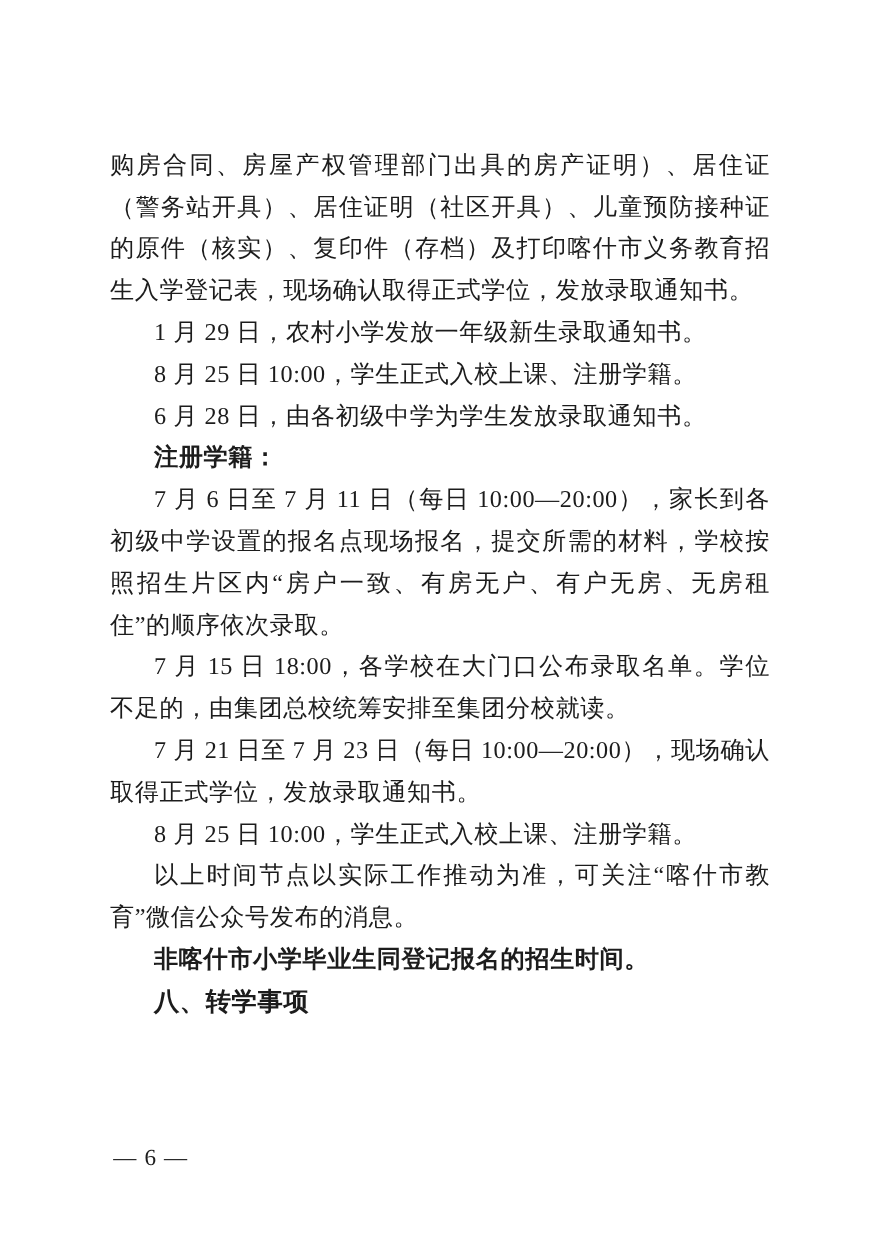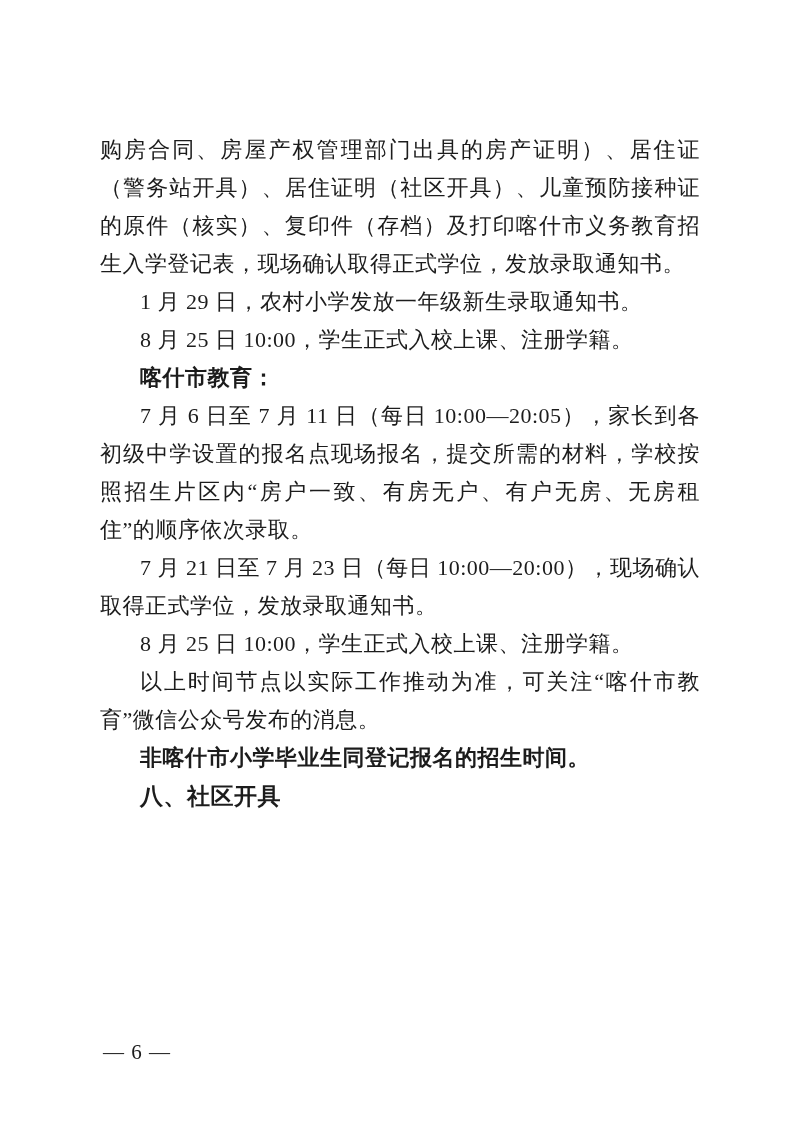--- a/index.html
+++ b/index.html
@@ -53,22 +53,24 @@
   }
 </style>
 </head>
 <body>
 
 <div class="page">
   <div class="content">
       <p class="para body">购房合同、房屋产权管理部门出具的房产证明）、居住证（警务站开具）、居住证明（社区开具）、儿童预防接种证的原件（核实）、复印件（存档）及打印喀什市义务教育招生入学登记表，现场确认取得正式学位，发放录取通知书。</p>
       <p class="para body indent">1 月 29 日，农村小学发放一年级新生录取通知书。</p>
       <p class="para body indent">8 月 25 日 10:00，学生正式入校上课、注册学籍。</p>
-      <p class="para bold indent">喀什市教育：</p>
-      <p class="para body indent">7 月 6 日至 7 月 11 日（每日 10:00—20:05），家长到各初级中学设置的报名点现场报名，提交所需的材料，学校按照招生片区内“房户一致、有房无户、有户无房、无房租住”的顺序依次录取。</p>
+      <p class="para body indent">6 月 28 日，由各初级中学为学生发放录取通知书。</p>
+      <p class="para bold indent">注册学籍：</p>
+      <p class="para body indent">7 月 6 日至 7 月 11 日（每日 10:00—20:00），家长到各初级中学设置的报名点现场报名，提交所需的材料，学校按照招生片区内“房户一致、有房无户、有户无房、无房租住”的顺序依次录取。</p>
+      <p class="para body indent">7 月 15 日 18:00，各学校在大门口公布录取名单。学位不足的，由集团总校统筹安排至集团分校就读。</p>
       <p class="para body indent">7 月 21 日至 7 月 23 日（每日 10:00—20:00），现场确认取得正式学位，发放录取通知书。</p>
       <p class="para body indent">8 月 25 日 10:00，学生正式入校上课、注册学籍。</p>
       <p class="para body indent">以上时间节点以实际工作推动为准，可关注“喀什市教育”微信公众号发布的消息。</p>
       <p class="para bold indent">非喀什市小学毕业生同登记报名的招生时间。</p>
-      <p class="para heading-hei indent">八、社区开具</p>
+      <p class="para heading-hei indent">八、转学事项</p>
     </div>
   <div class="footer-pagenum">— 6 —</div>
 </div>
 
 </body></html>

